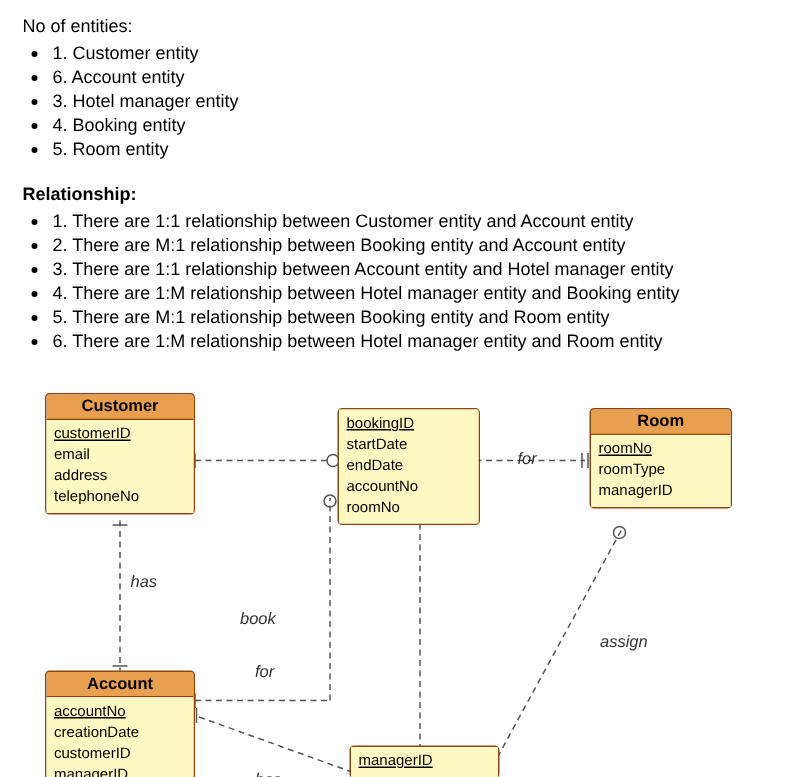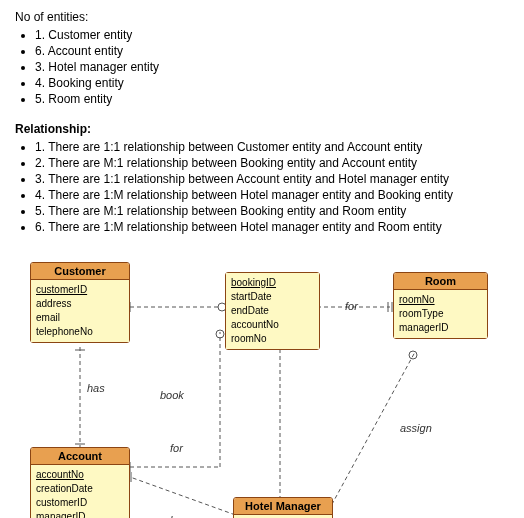--- a/index.html
+++ b/index.html
@@ -144,22 +144,22 @@
 
     <line x1="310" y1="265" x2="400" y2="100" stroke="#555" stroke-width="1" stroke-dasharray="4,3"></line>
 
     <circle cx="398" cy="103" r="4" fill="none" stroke="#555" stroke-width="1"></circle>
   </svg>
 
   <div class="entity-box" style="left:15px; top:10px; width:100px;">
     <div class="entity-header">Customer</div>
     <div class="entity-body">
       <span class="attr underline">customerID</span>
+      <span class="attr">email</span>
       <span class="attr">address</span>
-      <span class="attr">email</span>
       <span class="attr">telephoneNo</span>
     </div>
   </div>
 
   <div class="entity-box" style="left:15px; top:195px; width:100px;">
     <div class="entity-header">Account</div>
     <div class="entity-body">
       <span class="attr underline">accountNo</span>
       <span class="attr">creationDate</span>
       <span class="attr">customerID</span>
@@ -180,26 +180,25 @@
   <div class="entity-box" style="left:378px; top:20px; width:95px;">
     <div class="entity-header">Room</div>
     <div class="entity-body">
       <span class="attr underline">roomNo</span>
       <span class="attr">roomType</span>
       <span class="attr">managerID</span>
     </div>
   </div>
 
   <div class="entity-box" style="left:218px; top:245px; width:100px;">
-    <div class="entity-header">Hotel Manager</div>
     <div class="entity-body">
       <span class="attr underline">managerID</span>
 
     </div>
   </div>
 
   <div class="diagram-label" style="left:72px; top:130px;">has</div>
-  <div class="diagram-label" style="left:145px; top:137px;">book</div>
+  <div class="diagram-label" style="left:145px; top:155px;">book</div>
   <div class="diagram-label" style="left:155px; top:190px;">for</div>
   <div class="diagram-label" style="left:330px; top:48px;">for</div>
   <div class="diagram-label" style="left:155px; top:262px;">has</div>
   <div class="diagram-label" style="left:385px; top:170px;">assign</div>
 </div>
 
 </body></html>

